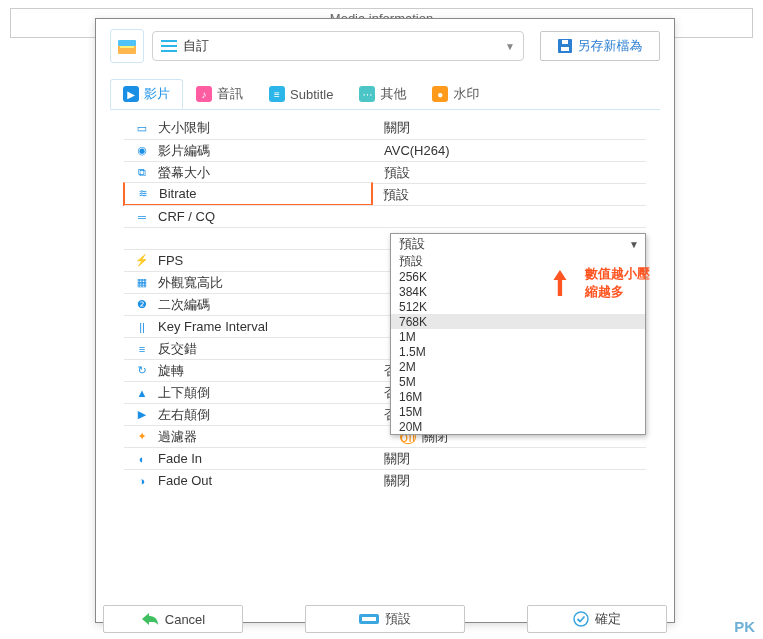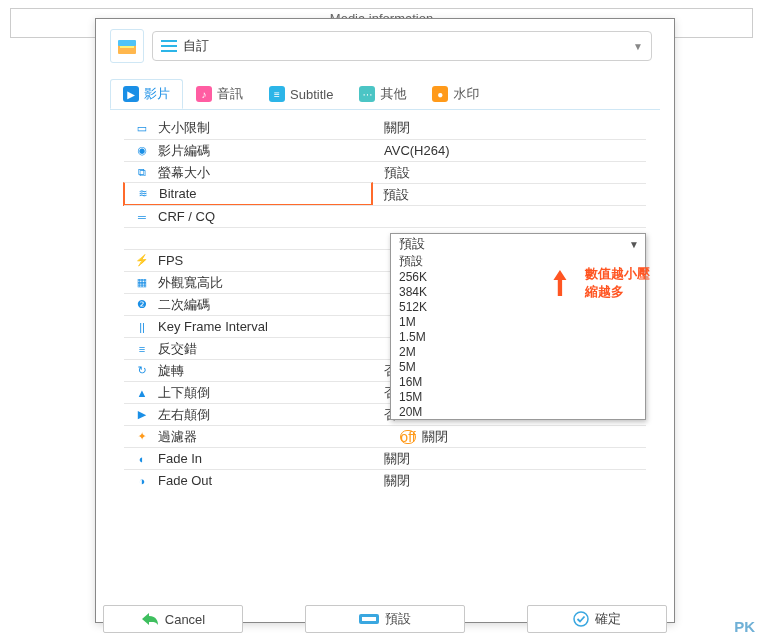--- a/index.html
+++ b/index.html
@@ -65,20 +65,28 @@
     </div>
     <div class="preset-dd">
       <svg class="ddicon" viewBox="0 0 16 12">
           <rect width="16" height="2" y="0" fill="#2cb5e8"></rect>
           <rect width="16" height="2" y="5" fill="#2cb5e8"></rect>
           <rect width="16" height="2" y="10" fill="#2cb5e8"></rect>
         </svg>
       <span>自訂</span>
       <span class="caret">▼</span>
     </div>
+    <div class="savebtn">
+      <svg class="floppy" viewBox="0 0 14 14">
+          <rect width="14" height="14" rx="1" fill="#2d7fd1"></rect>
+          <rect x="3" y="8" width="8" height="4" fill="#fff"></rect>
+          <rect x="4" y="1" width="6" height="4" fill="#fff"></rect>
+        </svg>
+      <span>另存新檔為</span>
+    </div>
   </div>
 
   <div class="tabs">
     <div class="tab active">
         <span class="tabicon ti-video">▶</span>
         <span>影片</span>
       </div>
     <div class="tab">
         <span class="tabicon ti-audio">♪</span>
         <span>音訊</span>
@@ -255,20 +263,21 @@
     <div class="dd-open">
       <div class="dd-header">
         <span>預設</span>
         <span class="dcaret">▼</span>
       </div>
       <div id="dd-items">
           <div class="dd-item">預設</div>
           <div class="dd-item">256K</div>
           <div class="dd-item">384K</div>
           <div class="dd-item">512K</div>
+          <div class="dd-item sel">768K</div>
           <div class="dd-item">1M</div>
           <div class="dd-item">1.5M</div>
           <div class="dd-item">2M</div>
           <div class="dd-item">5M</div>
           <div class="dd-item">16M</div>
           <div class="dd-item">15M</div>
           <div class="dd-item">20M</div>
         </div>
     </div>
 

